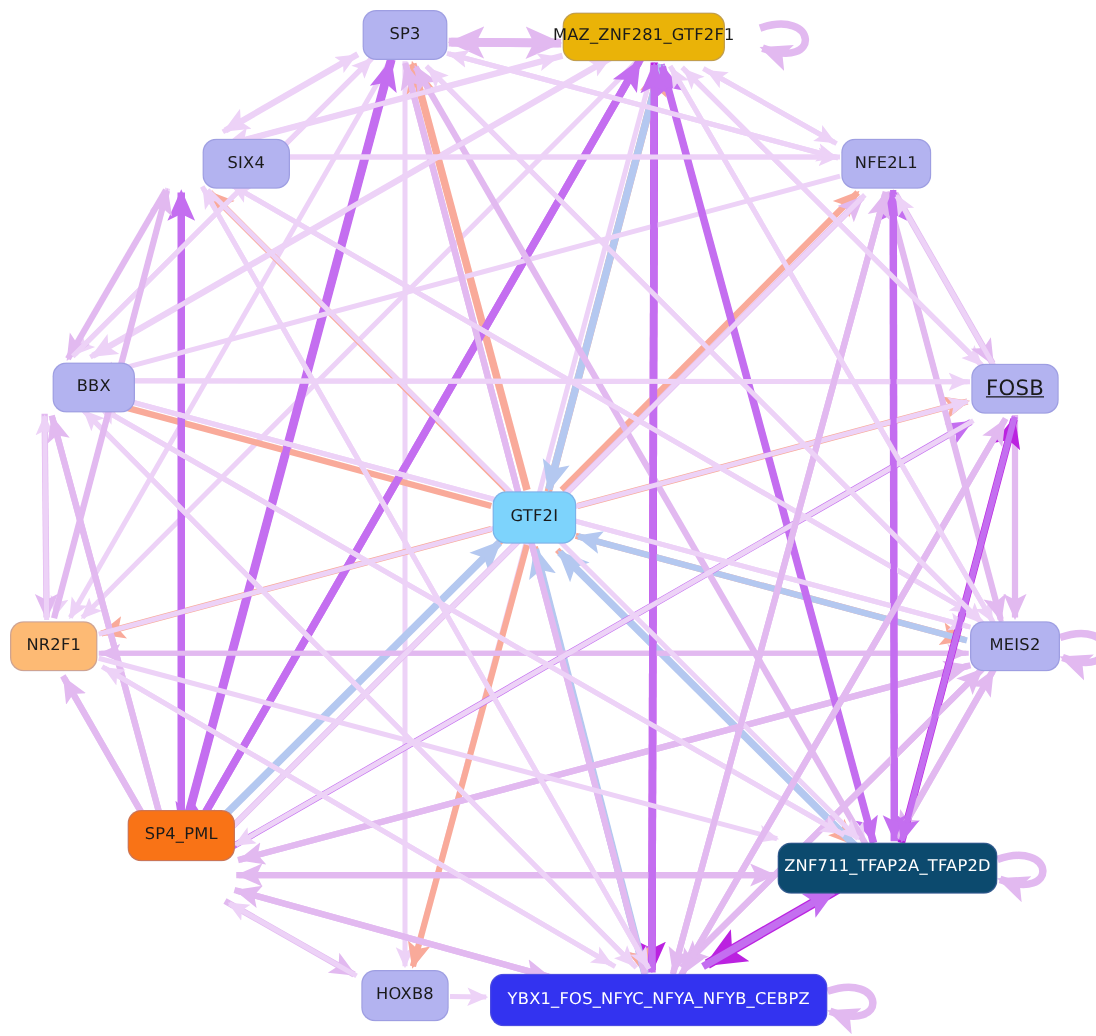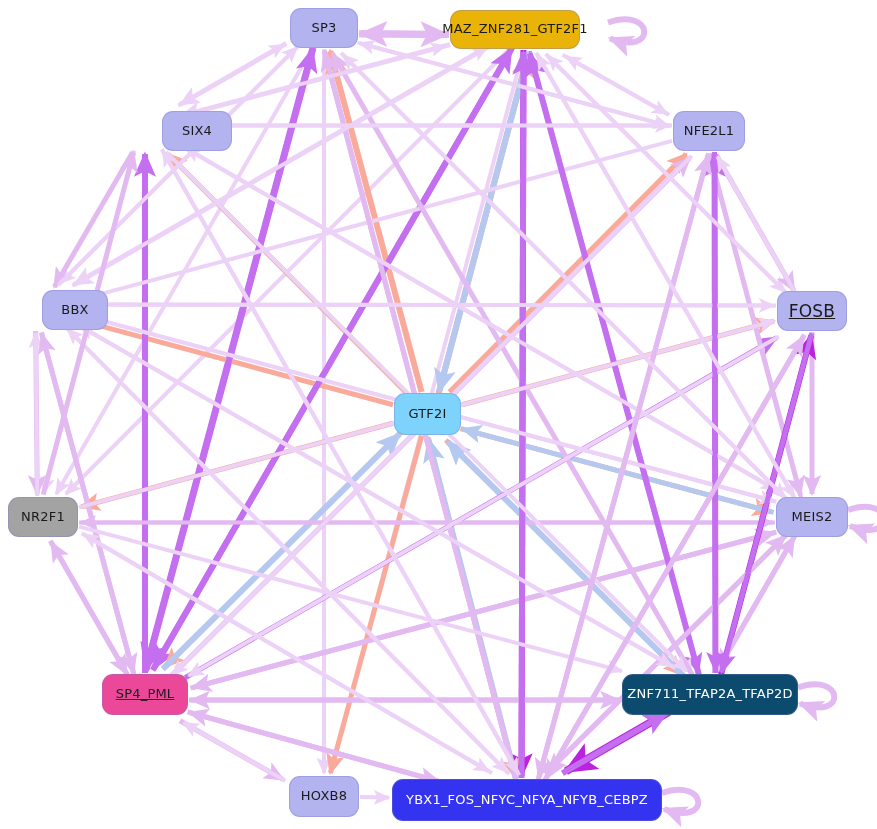--- a/index.html
+++ b/index.html
@@ -203,27 +203,27 @@
       </div>
       <div class="graph-node" style="left: 8px; top: 290px; width: 66px; height: 40px; background: rgb(179, 179, 240); color: rgb(26, 26, 26); font-size: 13px; margin-left: 34px;">
         <span class="node-label">BBX</span>
       </div>
       <div class="graph-node" style="left: 777px; top: 291px; width: 70px; height: 40px; background: rgb(179, 179, 240); color: rgb(26, 26, 26); font-size: 17px; text-decoration: underline;">
         <span class="node-label">FOSB</span>
       </div>
       <div class="graph-node" style="left: 394px; top: 393px; width: 67px; height: 42px; background: #7dd3fc; color: rgb(26, 26, 26); font-size: 13px;">
         <span class="node-label">GTF2I</span>
       </div>
-      <div class="graph-node" style="left: 8px; top: 497px; width: 70px; height: 40px; background: #a3a3a3; color: rgb(26, 26, 26); font-size: 13px;">
+      <div class="graph-node" style="left: 8px; top: 497px; width: 70px; height: 40px; background: #fdba74; color: rgb(26, 26, 26); font-size: 13px;">
         <span class="node-label">NR2F1</span>
       </div>
       <div class="graph-node" style="left: 776px; top: 497px; width: 72px; height: 40px; background: rgb(179, 179, 240); color: rgb(26, 26, 26); font-size: 13px;">
         <span class="node-label">MEIS2</span>
       </div>
-      <div class="graph-node" style="left: 102px; top: 674px; width: 86px; height: 41px; background: #ec4899; color: rgb(26, 26, 26); font-size: 13px; text-decoration: underline;">
+      <div class="graph-node" style="left: 102px; top: 648px; width: 86px; height: 41px; background: #f97316; color: rgb(26, 26, 26); font-size: 13px;">
         <span class="node-label">SP4_PML</span>
       </div>
       <div class="graph-node" style="left: 622px; top: 674px; width: 176px; height: 41px; background: #0c4a6e; color: rgb(255, 255, 255); font-size: 13px;">
         <span class="node-label">ZNF711_TFAP2A_TFAP2D</span>
       </div>
       <div class="graph-node" style="left: 289px; top: 776px; width: 70px; height: 41px; background: rgb(179, 179, 240); color: rgb(26, 26, 26); font-size: 13px;">
         <span class="node-label">HOXB8</span>
       </div>
       <div class="graph-node" style="left: 392px; top: 779px; width: 270px; height: 42px; background: rgb(51, 51, 240); color: rgb(255, 255, 255); font-size: 13px;">
         <span class="node-label">YBX1_FOS_NFYC_NFYA_NFYB_CEBPZ</span>

